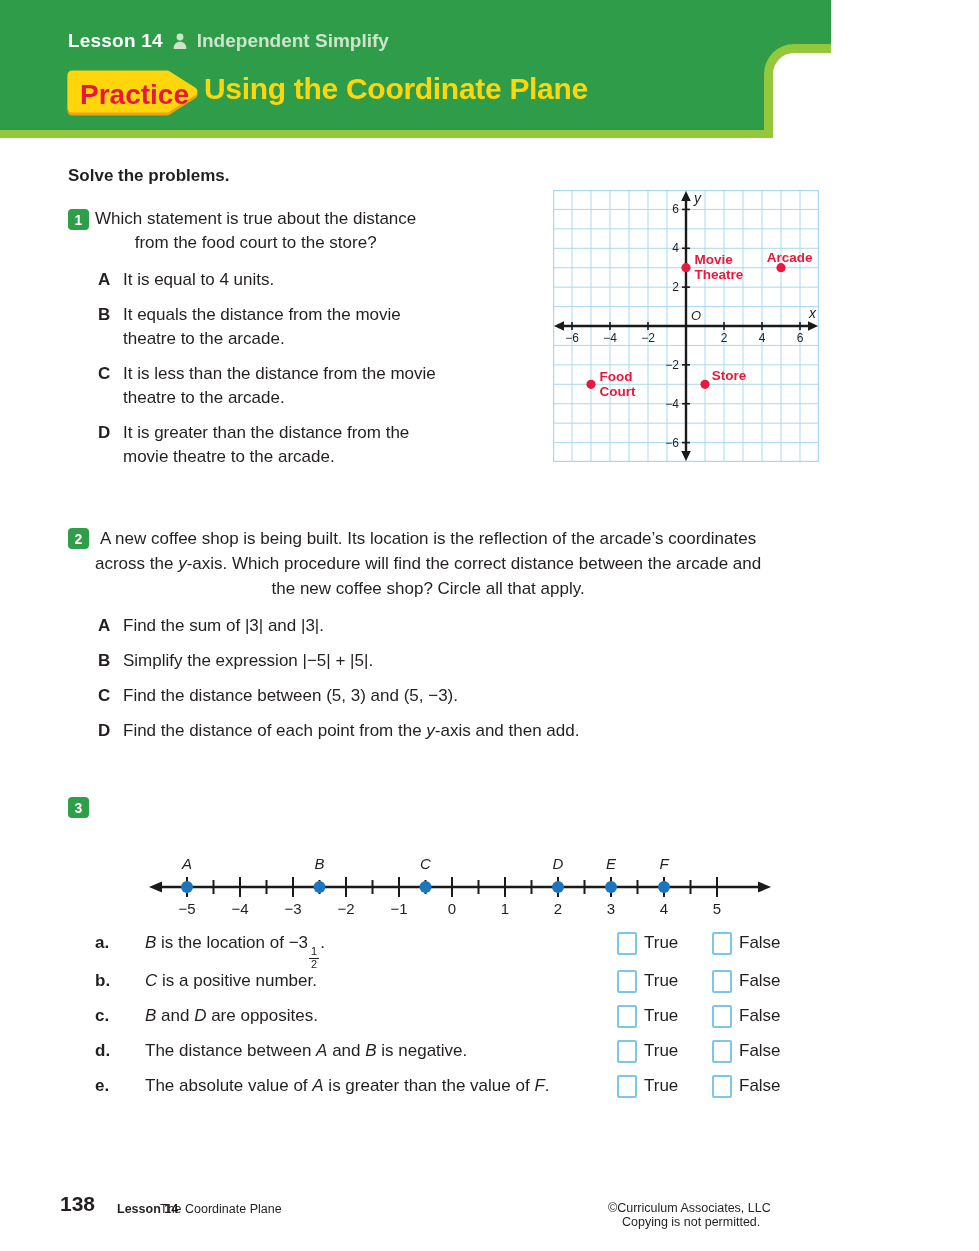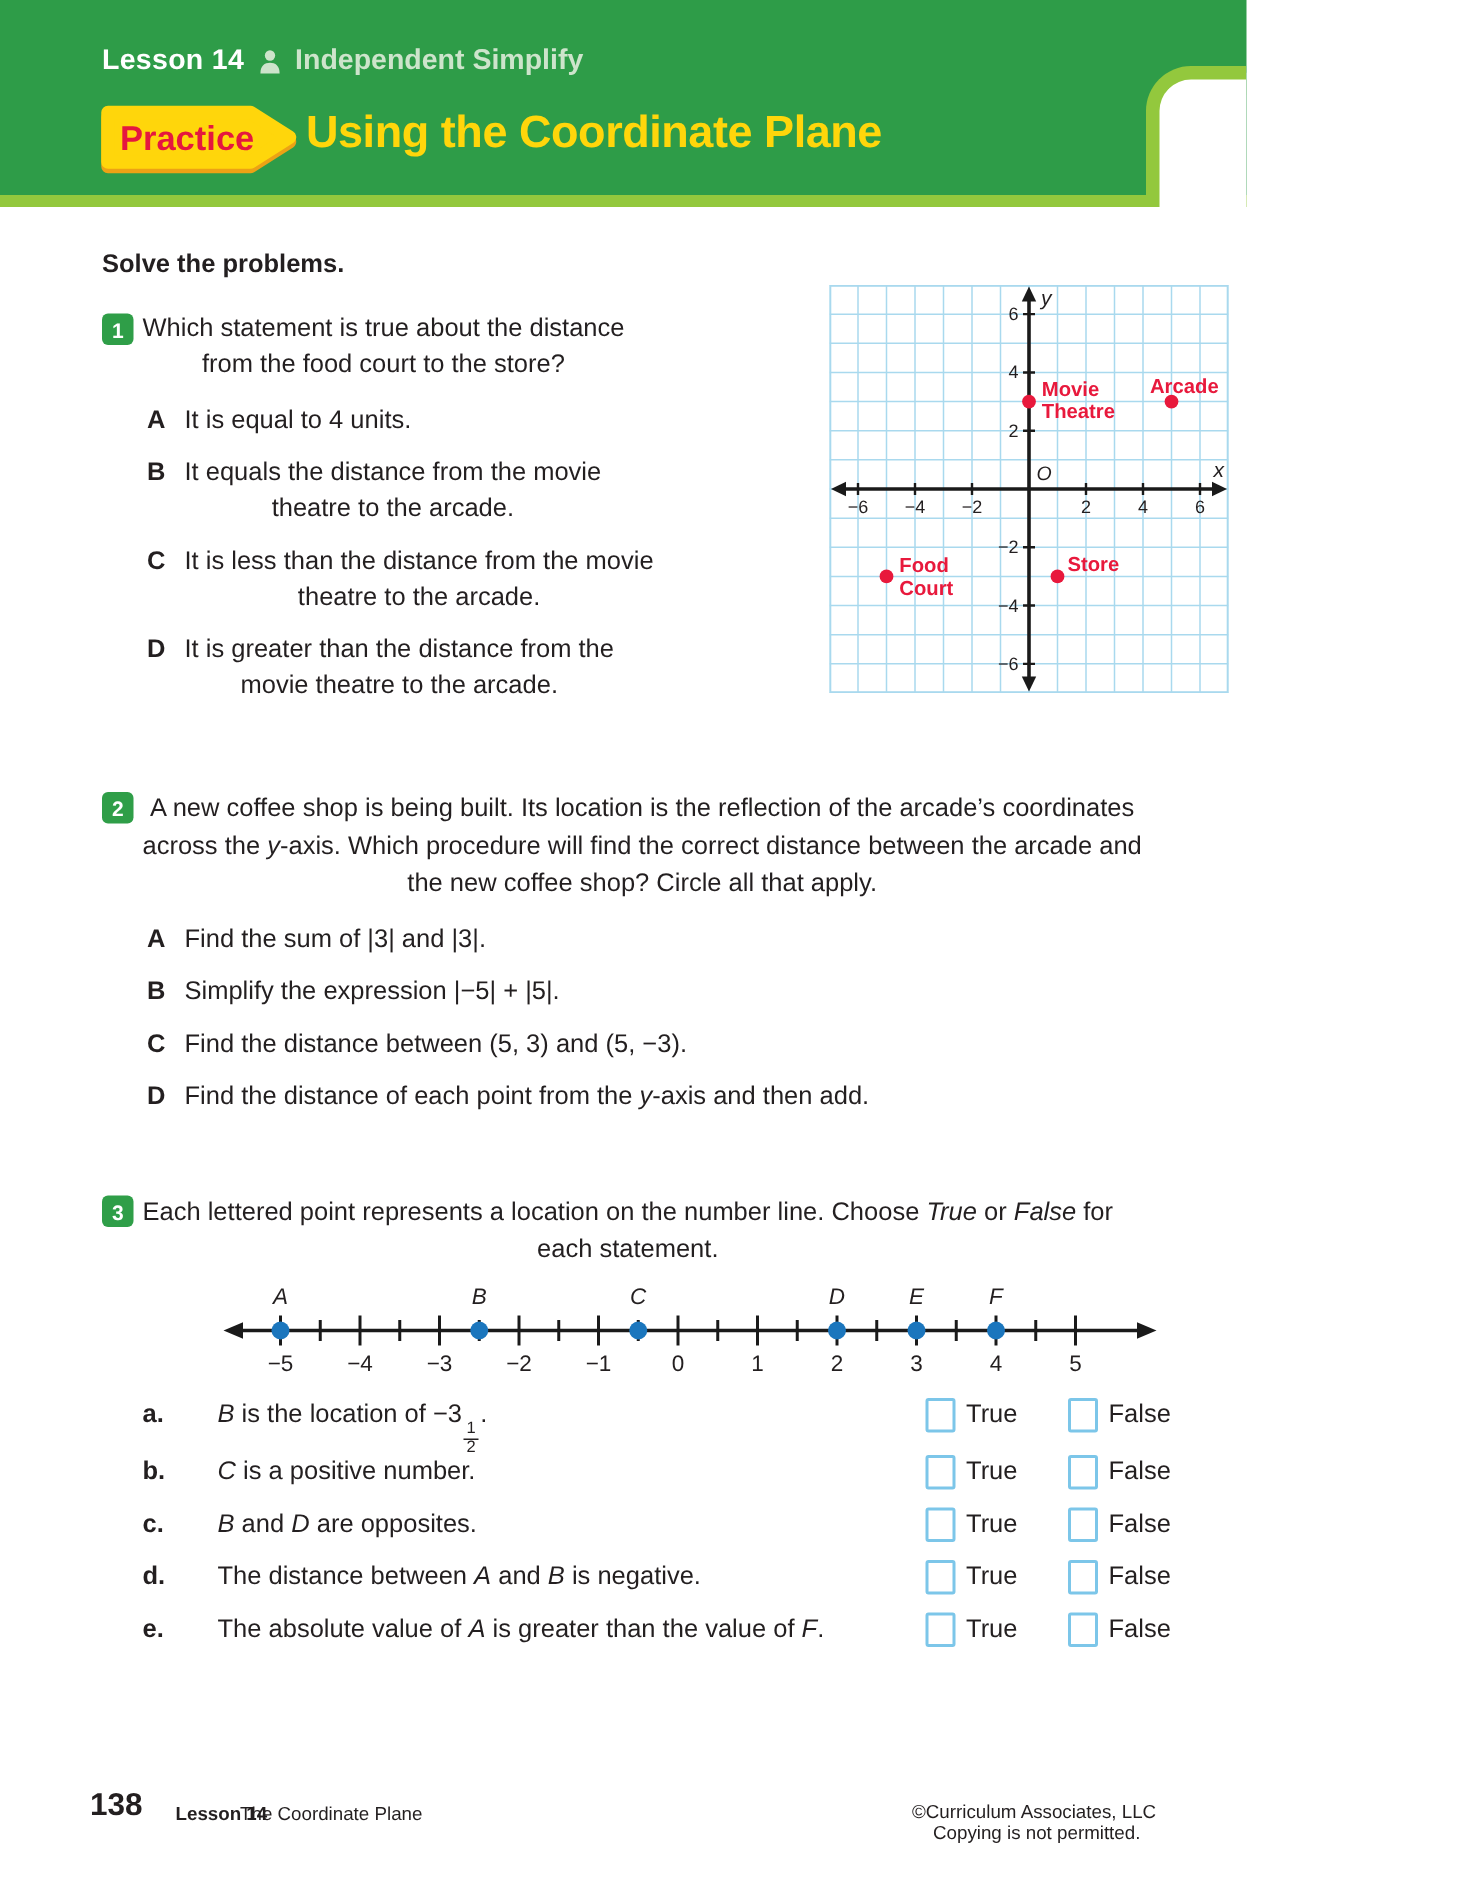--- a/index.html
+++ b/index.html
@@ -7,31 +7,31 @@
         font-family:"Liberation Sans",sans-serif;color:#231f20;}
   
   .banner{position:absolute;left:0;top:0;width:979px;height:130px;background:#2e9c48;}
   .strip{position:absolute;left:0;top:130px;width:979px;height:8px;background:#93c83d;}
   .notch{position:absolute;top:44px;right:0;width:58px;height:85px;background:#fff;
          border-left:9px solid #93c83d;border-top:9px solid #93c83d;border-top-left-radius:30px;z-index:3;}
   .banner-row1{position:absolute;left:68px;top:30px;display:flex;align-items:center;gap:9px;z-index:2;}
   .lesson{font-size:19px;font-weight:700;color:#fff;letter-spacing:.2px;}
   .subtitle{font-size:19px;font-weight:700;color:#cde4cb;}
   .arrow-wrap{position:absolute;left:62px;top:66px;width:150px;height:52px;z-index:2;}
-  .practice-text{position:absolute;left:18px;top:13px;font-size:23px;font-weight:700;color:#e5173f;}
+  .practice-text{position:absolute;left:18px;top:13px;font-size:28px;font-weight:700;color:#e5173f;}
   .title{position:absolute;left:204px;top:72px;margin:0;font-size:30px;font-weight:700;color:#ffd60b;z-index:2;letter-spacing:-.3px;}
   
   .instructions{position:absolute;left:68px;top:166px;font-size:17px;font-weight:700;}
   .badge{position:absolute;width:21px;height:21px;background:#2f9e48;border-radius:4px;color:#fff;
          font-weight:700;font-size:14px;display:flex;align-items:center;justify-content:center;}
   .qlines{position:absolute;text-align:center;}
   .tl{white-space:nowrap;font-size:17px;line-height:25px;}
   .choice{position:absolute;}
   .cl{position:absolute;left:30px;top:0;font-weight:700;font-size:17px;line-height:24px;}
-  .cts{position:absolute;left:55px;top:0;text-align:center;}
+  .cts{position:absolute;left:55px;top:0;}
   .cts .tl{line-height:24px;}
   
   .st-row{position:absolute;left:95px;width:780px;height:26px;}
   .st-letter{position:absolute;left:0;top:0;font-weight:700;font-size:17px;line-height:24px;}
   .st-text{position:absolute;left:31px;top:0;white-space:nowrap;font-size:17px;line-height:24px;margin-left:19px;}
   .cb{position:absolute;top:1px;width:16px;height:19px;background:#fff;border:2px solid #7cc6e9;border-radius:2px;}
   .cb-label{position:absolute;top:1px;font-size:17px;line-height:22px;}
   .frac{display:inline-flex;flex-direction:column;text-align:center;vertical-align:-7px;
         font-size:11px;line-height:1.05;margin:0 1px;font-weight:400;}
   .fn{border-bottom:1.3px solid #231f20;padding:0 2px;}
@@ -210,24 +210,20 @@
       </div>
   </div>
   <div class="choice" style="left:68px;top:719px">
     <span class="cl">D</span>
     <div class="cts">
         <div class="tl"><span>Find the distance of each point from the </span><i>y</i><span>-axis and then add.</span></div>
       </div>
   </div>
 
   <div class="badge" style="left:68px;top:797px">3</div>
-  <div class="qlines" style="left:95px;top:795px">
-    <div class="tl"><span>Each lettered point represents a location on the number line. Choose </span><i>True</i><span> or </span><i>False</i><span> for</span></div>
-    <div class="tl"><span>each statement.</span></div>
-  </div>
 
   <div class="fig" id="fig-numline" style="left:140px;top:842px;width:640px;height:80px"><svg width="640" height="80" viewBox="0 0 640 80">
         <line x1="20" y1="45" x2="620" y2="45" stroke="#1a1a1a" stroke-width="2.4"></line>
         <polygon points="9,45 22,39.5 22,50.5" fill="#1a1a1a"></polygon>
         <polygon points="631,45 618,39.5 618,50.5" fill="#1a1a1a"></polygon>
         <line x1="47" y1="35" x2="47" y2="55" stroke="#1a1a1a" stroke-width="2"></line>
         <line x1="73.5" y1="38" x2="73.5" y2="52" stroke="#1a1a1a" stroke-width="2"></line>
         <line x1="100" y1="35" x2="100" y2="55" stroke="#1a1a1a" stroke-width="2"></line>
         <line x1="126.5" y1="38" x2="126.5" y2="52" stroke="#1a1a1a" stroke-width="2"></line>
         <line x1="153" y1="35" x2="153" y2="55" stroke="#1a1a1a" stroke-width="2"></line>

